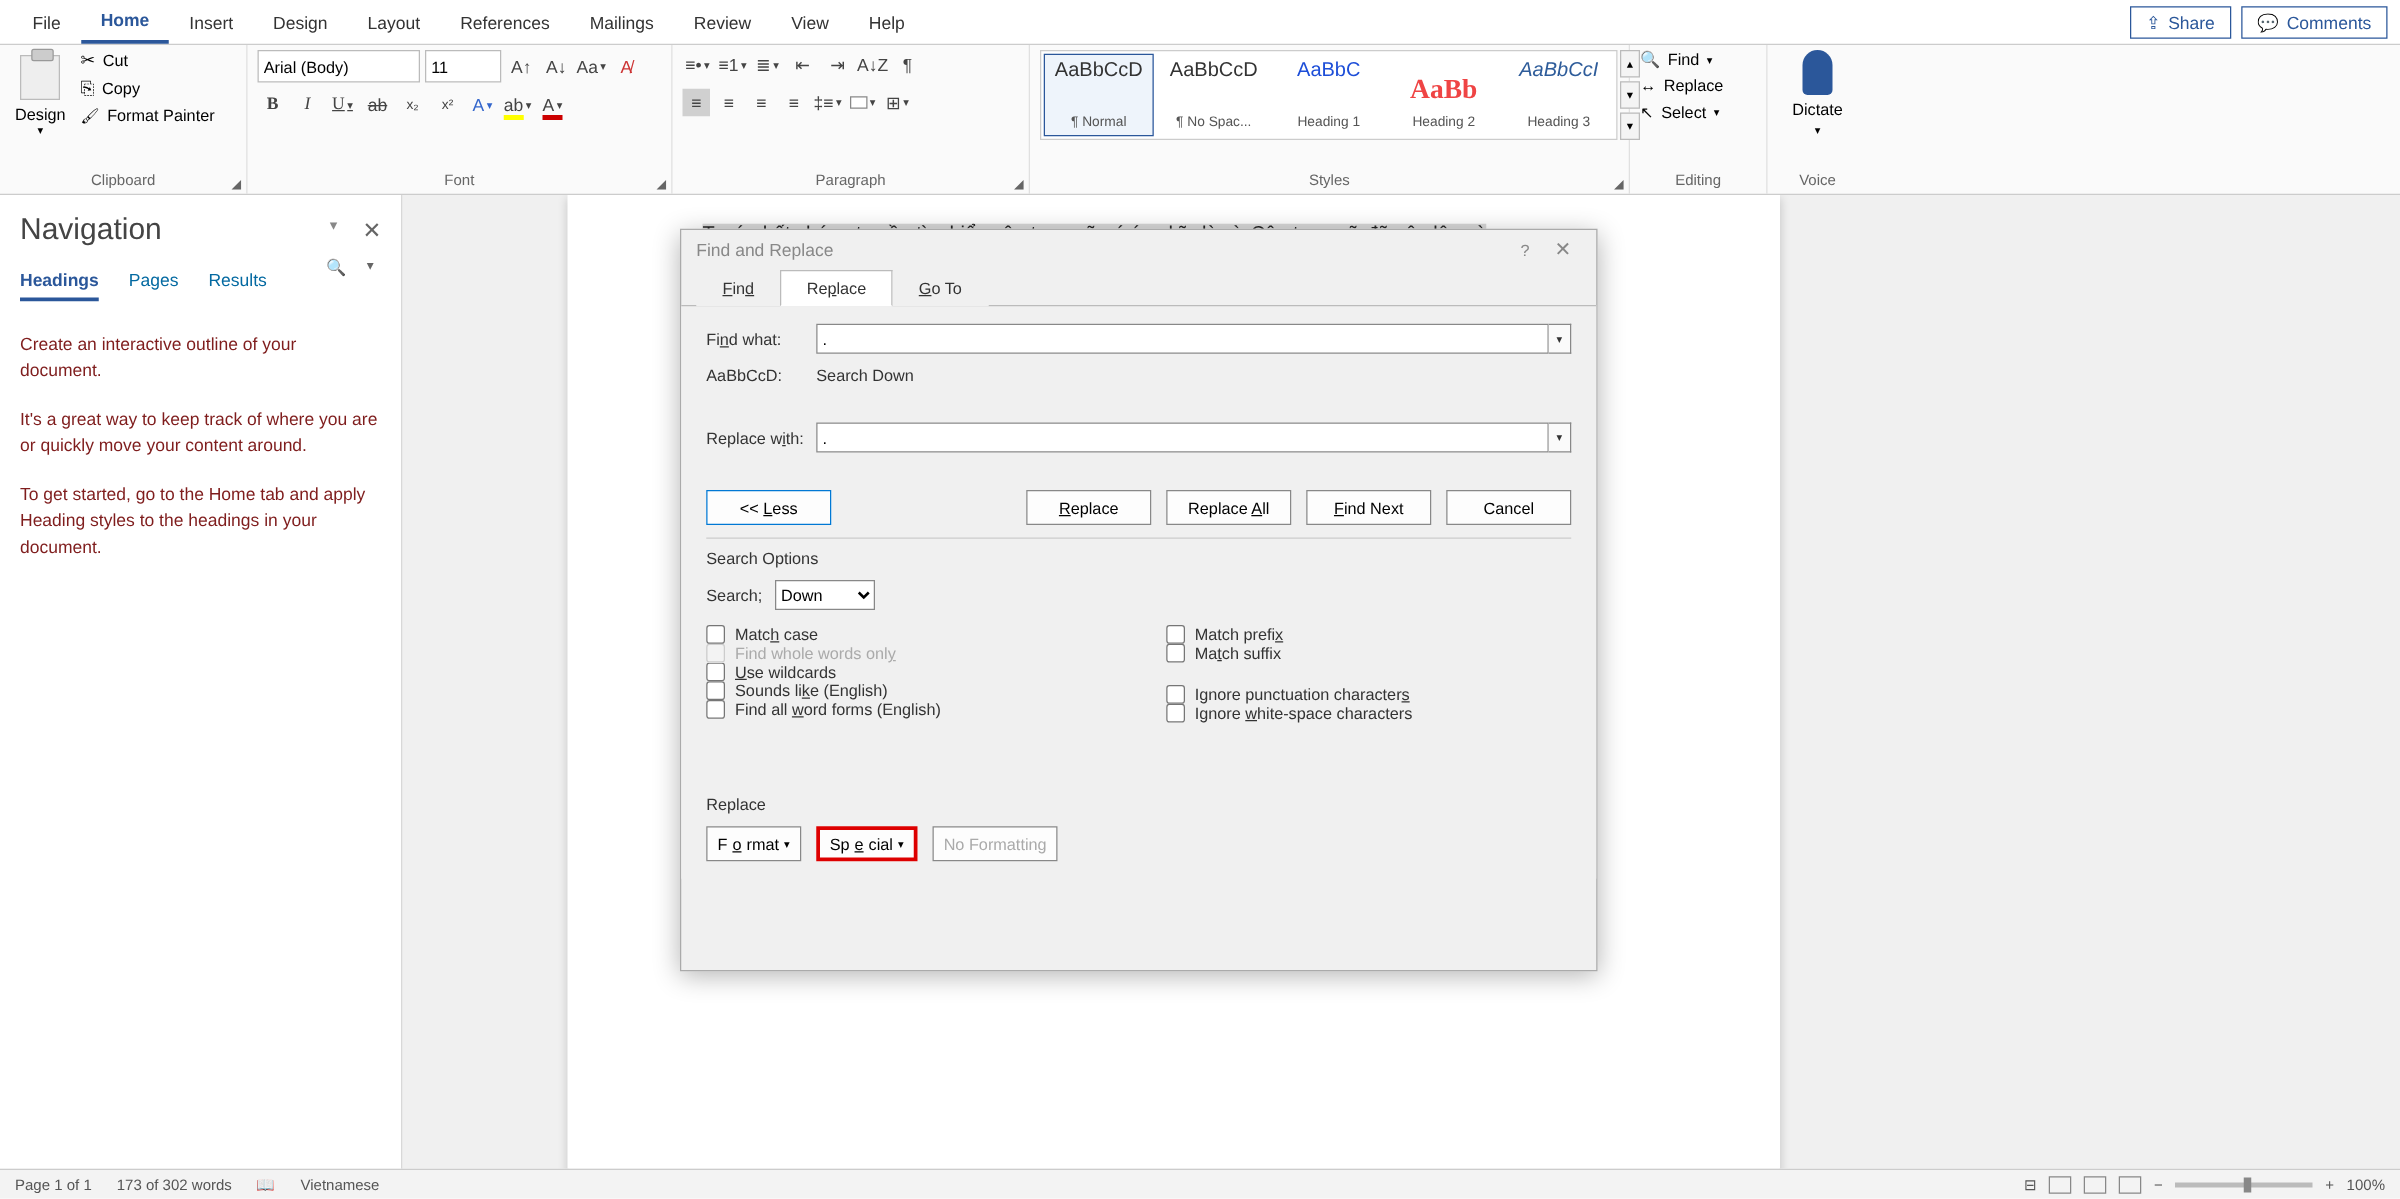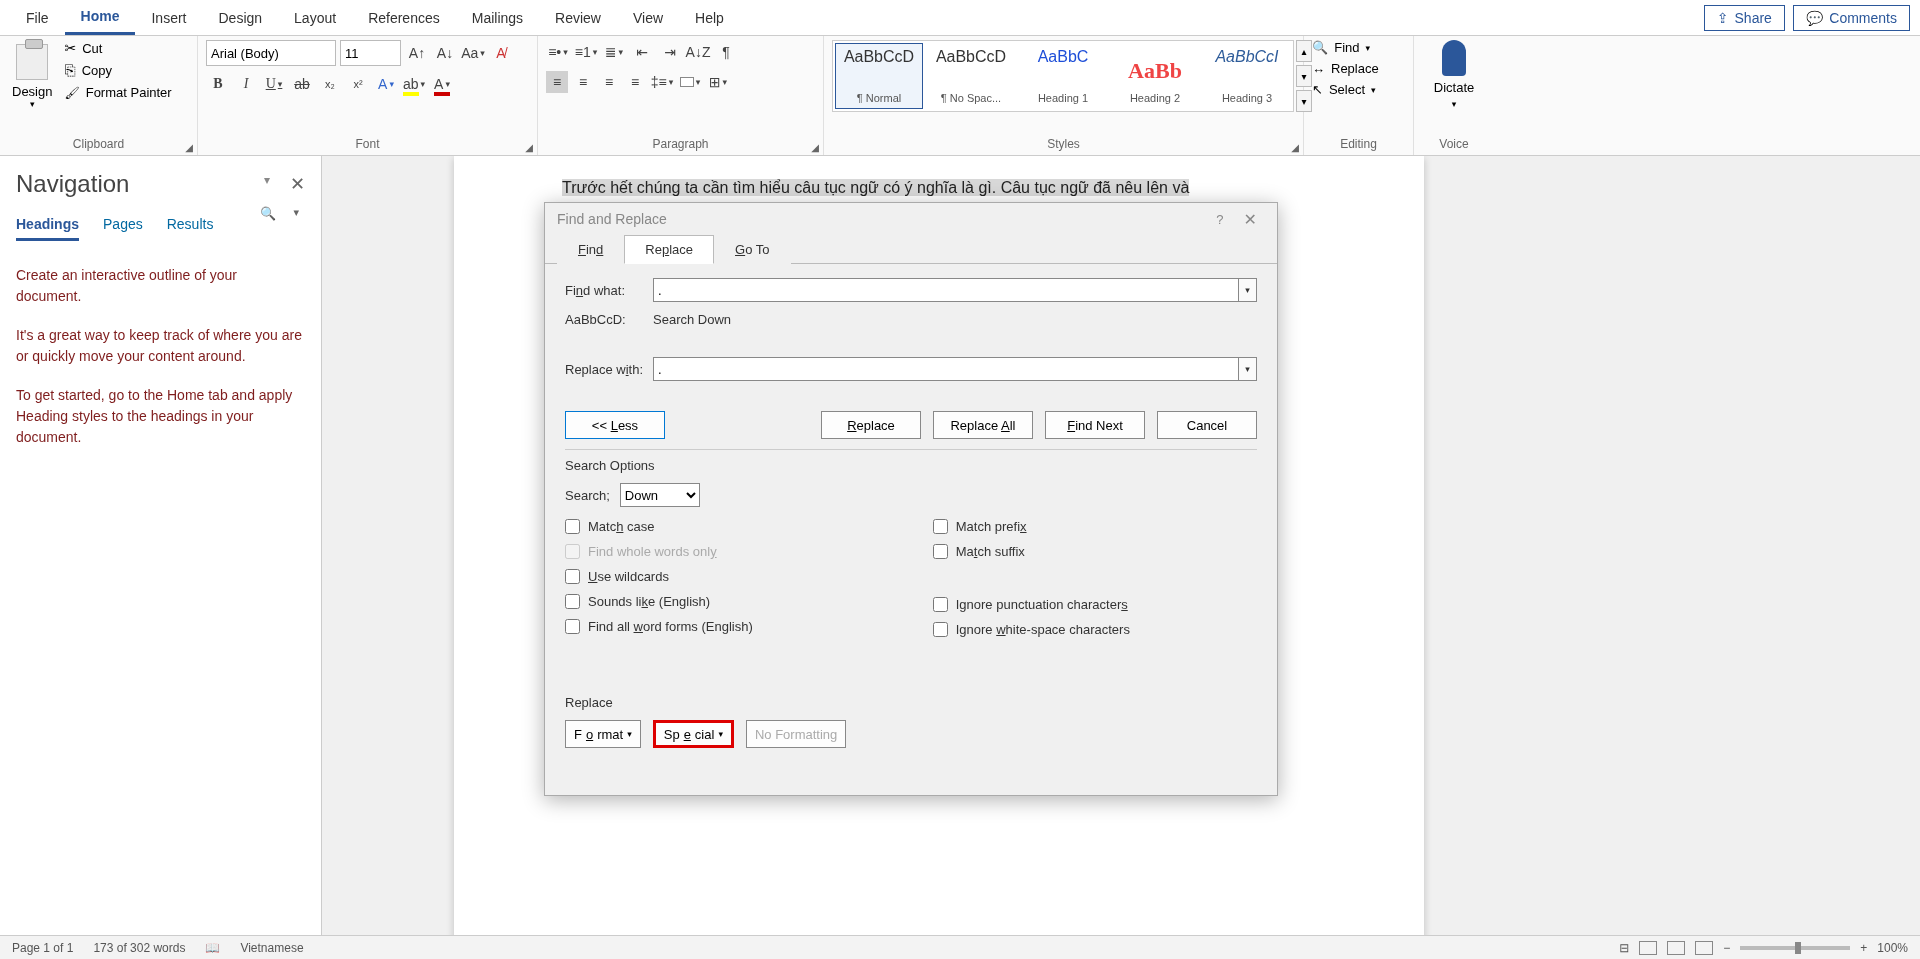--- a/index.html
+++ b/index.html
@@ -82,21 +82,21 @@
 .nav-tab.active { color: #2b579a; border-bottom: 3px solid #2b579a; font-weight: 600; }
 .nav-body { margin-top: 24px; font-size: 14px; color: #7f1d1d; line-height: 1.5; }
 .nav-body p { margin-bottom: 18px; }
 
 
 .doc-area { flex: 1; background: #f0f0f0; position: relative; overflow: hidden; }
 .page { position: absolute; left: 132px; top: 0; width: 970px; background: #fff; box-shadow: 0 2px 8px rgba(0,0,0,.2); padding: 20px 108px; min-height: 800px; }
 .doc-text { font-size: 16px; line-height: 1.5; color: #222; background: #d8d8d8; }
 
 
-.dialog { position: absolute; left: 544px; top: 202px; width: 734px; height: 594px; background: #f0f0f0; border: 1px solid #aaa; box-shadow: 0 4px 20px rgba(0,0,0,.3); font-size: 13px; color: #333; }
+.dialog { position: absolute; left: 544px; top: 183px; width: 734px; height: 594px; background: #f0f0f0; border: 1px solid #aaa; box-shadow: 0 4px 20px rgba(0,0,0,.3); font-size: 13px; color: #333; }
 .dialog-titlebar { display: flex; align-items: center; height: 32px; padding: 0 12px; }
 .dialog-title { color: #888; font-size: 14px; }
 .dialog-help { margin-left: auto; color: #888; cursor: pointer; padding: 0 12px; }
 .dialog-close { color: #888; cursor: pointer; font-size: 16px; padding: 0 8px; }
 .dialog-tabs { display: flex; padding: 0 12px; }
 .dialog-tab { padding: 6px 20px; border: 1px solid transparent; cursor: pointer; background: #f0f0f0; }
 .dialog-tab.active { background: #fff; border: 1px solid #bbb; border-bottom: 1px solid #fff; position: relative; z-index: 2; }
 .dialog-body { background: #f0f0f0; padding: 14px 20px; border-top: 1px solid #bbb; margin-top: -1px; }
 .form-row { display: flex; align-items: center; margin-bottom: 10px; }
 .form-label { width: 88px; }
@@ -105,21 +105,21 @@
 .form-text { font-size: 13px; }
 .dialog-buttons { display: flex; gap: 12px; justify-content: flex-start; margin: 30px 0 10px; }
 .dialog-buttons .spacer { flex: 1; }
 .dlg-btn { width: 100px; height: 28px; border: 1px solid #888; background: #fdfdfd; cursor: pointer; font-size: 13px; }
 .dlg-btn.primary { border: 1px solid #0078d4; }
 .search-options { border-top:1px solid #ccc; padding-top: 8px;}
 .opt-label { font-size: 13px; margin-bottom: 10px; }
 .opt-row { display: flex; align-items: center; gap: 10px; margin-bottom: 12px; }
 .opt-select { width: 80px; height: 24px; border: 1px solid #888; font-size: 13px; background: #fff; }
 .check-cols { display: flex; gap: 60px; }
-.check-col { display: flex; flex-direction: column; gap: 10px; }
+.check-col { display: flex; flex-direction: column; }
 .chk { display: flex; align-items: center; gap: 8px; font-size: 13px; }
 .chk input { width: 15px; height: 15px; }
 .chk.disabled { color: #aaa; }
 .replace-section { margin-top: 58px; }
 .replace-section .sec-label { font-size: 13px; margin-bottom: 10px; }
 .replace-btns { display: flex; gap: 12px; }
 .rb { height: 28px; padding: 0 8px; border: 1px solid #888; background: #fdfdfd; cursor: pointer; font-size: 13px; display: inline-flex; align-items: center; gap: 4px; }
 .rb.highlighted { border: 3px solid #d00; }
 .rb.disabled { color: #aaa; }
 

